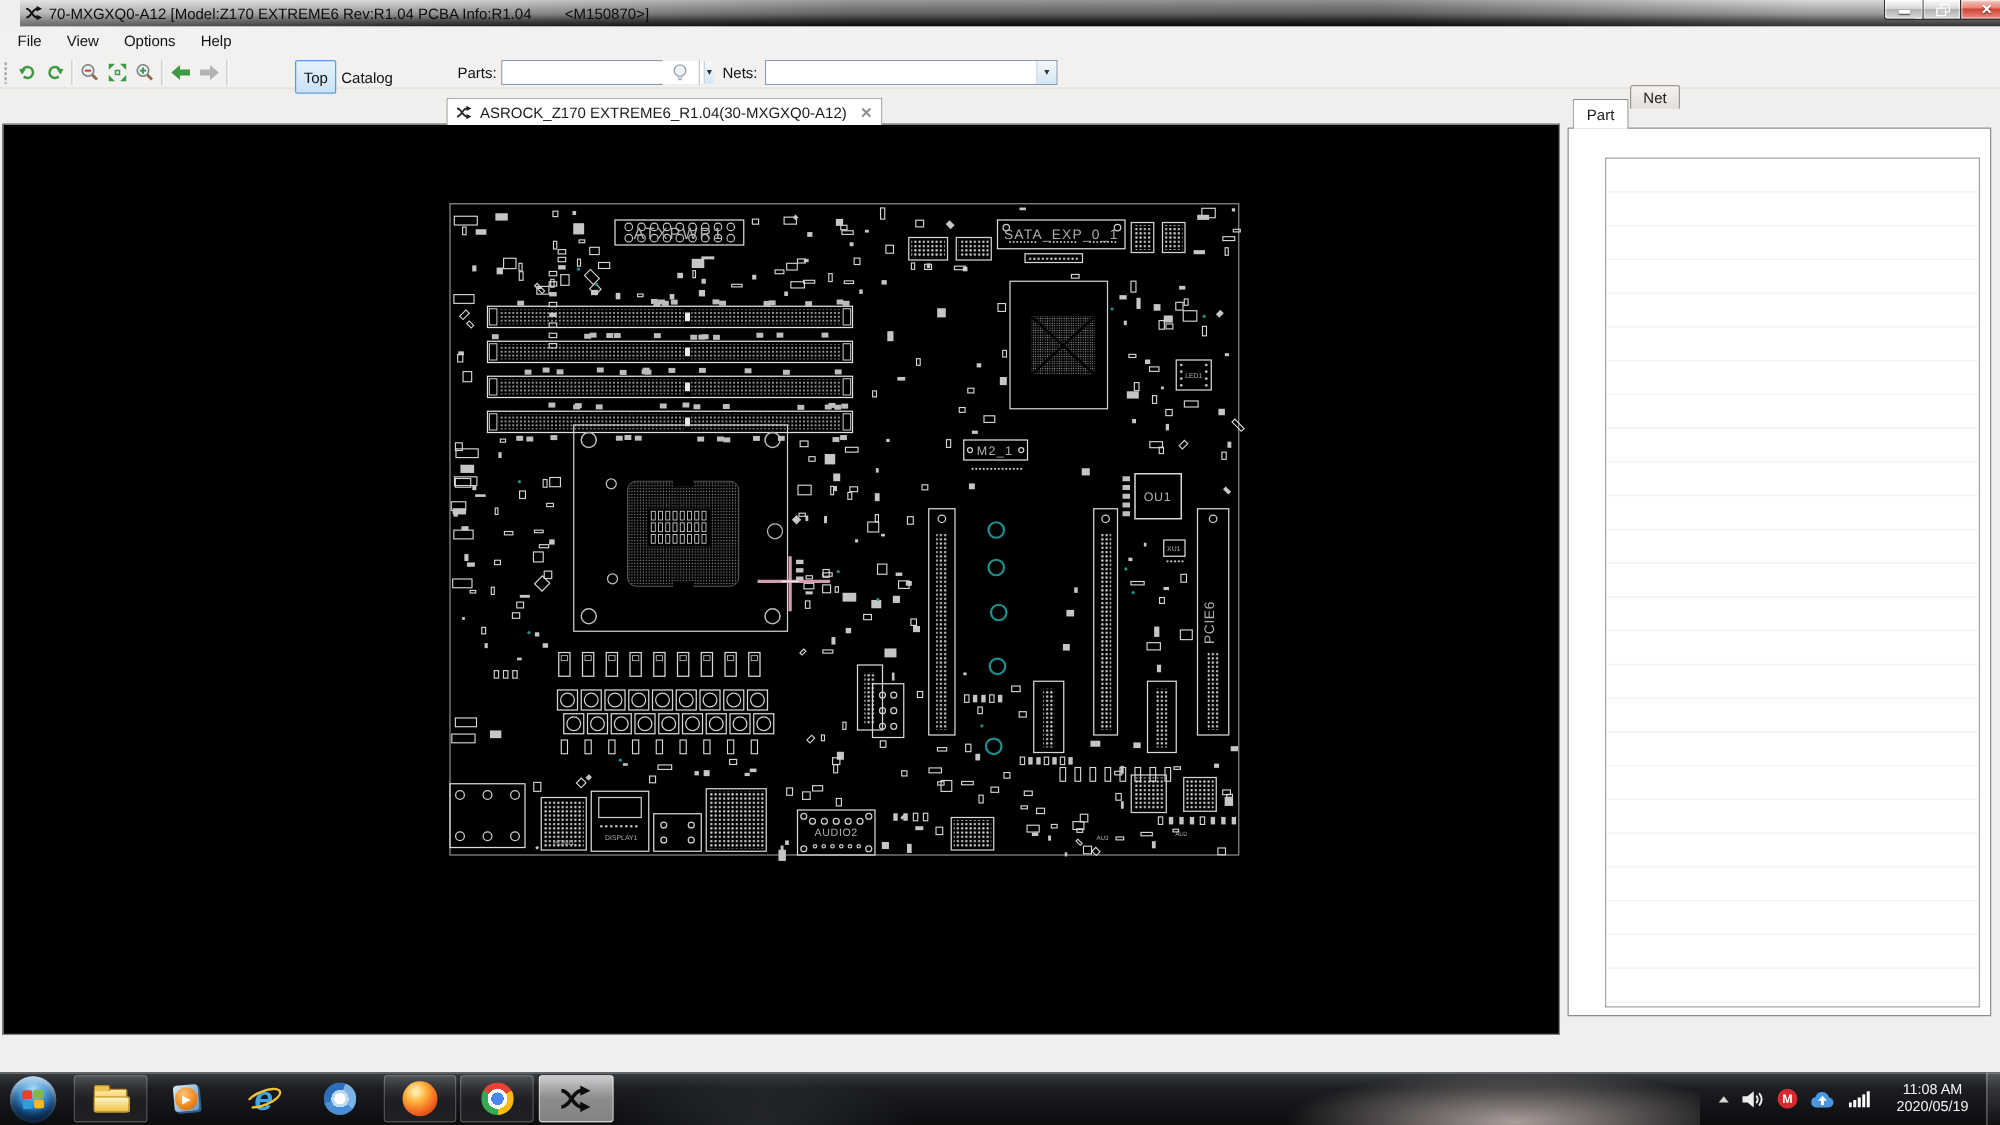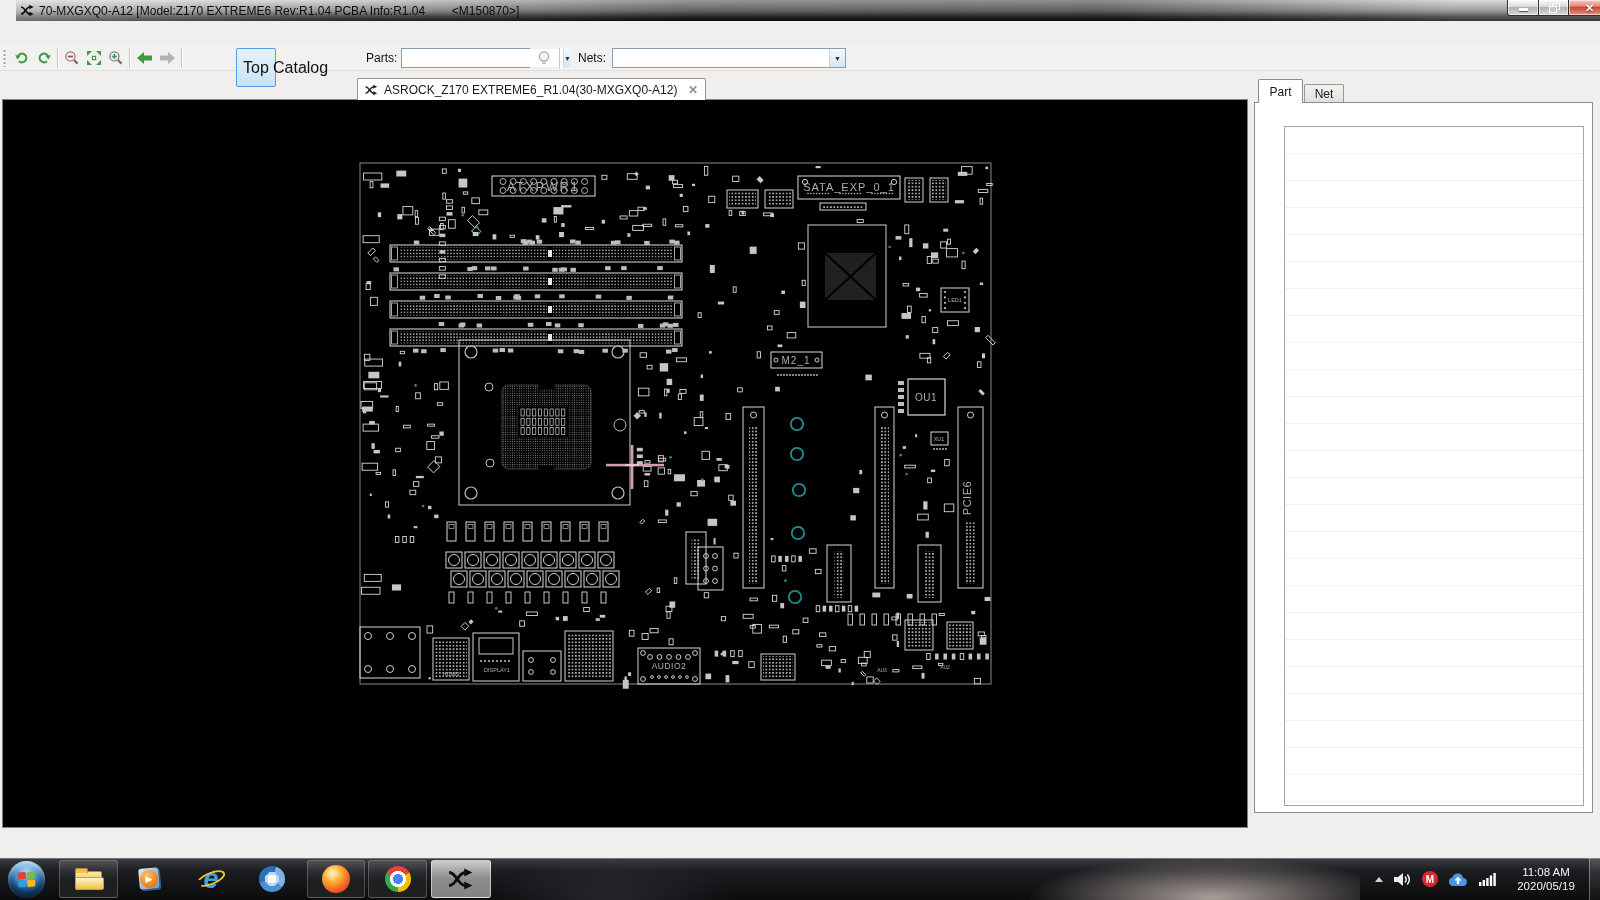--- a/index.html
+++ b/index.html
@@ -26,37 +26,37 @@
 .g-max:after{content:"";position:absolute;left:0;top:3px;width:6px;height:5px;border:1px solid #fff;background:rgba(200,200,200,.85)}
 .g-close{color:#fff;font-size:11px;font-weight:bold;text-shadow:0 1px 1px rgba(0,0,0,.65);line-height:14px}
 
 .menubar{position:absolute;left:0;top:21px;width:100%;height:24px;background:#f2f1f0;display:flex;align-items:center;padding-left:4px}
 .menuitem{padding:0 10px;font-size:12px;color:#111;line-height:24px;cursor:default}
 .toolbar{position:absolute;left:0;top:45px;width:100%;height:26px;background:#f2f1f0;border-bottom:1px solid #e0deda}
 .toolbar>*{position:absolute;top:3px}
 .grip{left:2px;top:4px;width:5px;height:18px;background-image:radial-gradient(circle,#a8a8a8 1px,transparent 1.3px);background-size:5px 4px}
 .tbtn{width:20px;height:20px;display:flex;align-items:center;justify-content:center;border:1px solid transparent;border-radius:2px}
 .tsep{width:1px;height:20px;background:#c9c7c4;box-shadow:1px 0 0 #fff}
-.viewbtn{height:39px;font-size:16px;display:flex;align-items:center;justify-content:center;padding:0 6px;color:#111}
+.viewbtn{height:27px;font-size:12px;display:flex;align-items:center;justify-content:center;padding:0 6px;color:#111}
 .viewbtn.sel{border:1px solid #569de5;border-radius:2px;background:linear-gradient(#e6f2fb,#c9e2f5)}
 .tlabel{font-size:12px;color:#111;line-height:21px}
 .combo{height:20px;background:#fff;border:1px solid #8a9cb0;display:flex}
 .combo input{flex:1;border:none;outline:none;font-size:12px;padding:0 3px;background:#fff}
 .combo .arrow{width:16px;display:flex;align-items:center;justify-content:center;border-left:1px solid #c6d5e2;background:linear-gradient(#f4f9fd,#d4e6f3);font-size:7px;color:#333}
 
 .tabrow{position:absolute;left:0;top:78px;width:1248px;height:22px}
 .tab-catalog{position:absolute;left:0;top:1px;width:357px;height:21px;background:linear-gradient(#f3f1ef,#dad7d3);border:1px solid #989490;border-bottom:none;border-radius:2px 2px 0 0;display:flex;align-items:center;justify-content:center;font-size:12px;color:#1a1a1a}
 .tab-doc{position:absolute;left:357px;top:0;width:349px;height:22px;background:#fff;border:1px solid #989490;border-bottom:none;border-radius:2px 2px 0 0;display:flex;align-items:center;gap:6px;padding:0 7px;font-size:12px;color:#1a1a1a;z-index:2}
 .tab-doc .tclose{margin-left:auto;color:#8f8f8f;font-weight:bold;font-size:12px;line-height:12px}
 
 .canvas{position:absolute;left:2px;top:99px;width:1246px;height:729px;background:#000;border:1px solid #828282}
 
 .ptab{position:absolute;font-size:12px;color:#1a1a1a;display:flex;align-items:center;justify-content:center;border-radius:2px 2px 0 0}
 .ptab.part{left:1258px;top:79px;width:45px;height:24px;background:#fff;border:1px solid #8c8c8c;border-bottom:none;z-index:3}
-.ptab.net{left:1304px;top:84px;width:40px;height:19px;background:linear-gradient(#f5f3f1,#e1dedb);border:1px solid #9a9691;border-bottom:none;z-index:1}
+.ptab.net{left:1304px;top:68px;width:40px;height:19px;background:linear-gradient(#f5f3f1,#e1dedb);border:1px solid #9a9691;border-bottom:none;z-index:1}
 .pbox{position:absolute;left:1254px;top:102px;width:339px;height:711px;background:#fff;border:1px solid #8c8c8c;z-index:2}
 .ptable{position:absolute;left:29px;top:23px;right:8px;bottom:6px;border:1px solid #a6a6a6;overflow:hidden}
 .thead{height:22px;display:flex;background:linear-gradient(#fdfdfd,#f0f0f0);border-bottom:1px solid #dcdcdc}
 .th.pin{width:62px;border-right:1px solid #e3e3e3;display:flex;align-items:center;justify-content:center;font-size:12px;color:#222}
 .th.net{flex:1;display:flex;align-items:center;padding-left:9px;font-size:12px;color:#222}
 .trow{height:27px;border-bottom:1px solid #f2f2f2}
 
 .taskbar{position:absolute;left:0;top:858px;width:1600px;height:42px;background:linear-gradient(#3b3e42 0%,#1b1d20 30%,#0b0c0e 100%);overflow:hidden}
 .taskbar .topline{position:absolute;left:0;top:0;width:100%;height:1px;background:rgba(255,255,255,.28)}
 .tb-glow{position:absolute;left:1030px;top:0;width:330px;height:42px;background:radial-gradient(ellipse at 55% 95%,rgba(255,235,228,.65),rgba(255,235,228,0) 72%)}
@@ -109,20 +109,26 @@
           </div>
       <div class="wbtn max">
             <span class="g-max"></span>
           </div>
       <div class="wbtn close">
             <span class="g-close">✕</span>
           </div>
     </div>
   </div>
 
+  <div class="menubar">
+    <span class="menuitem">File</span>
+    <span class="menuitem">View</span>
+    <span class="menuitem">Options</span>
+    <span class="menuitem">Help</span>
+  </div>
 
   <div class="toolbar">
     <div class="grip"></div>
     <div class="tbtn" style="left:12px">
       <svg width="16" height="16" viewBox="0 0 16 16">
         <path d="M3.6,8 a4.4,4.4 0 1 1 1.4,3.2" fill="none" stroke="#3d9b43" stroke-width="2"></path>
             <polygon points="1.2,5.2 6.6,5.4 3.6,9.6" fill="#3d9b43"></polygon>
           </svg>
     </div>
     <div class="tbtn" style="left:34px">

